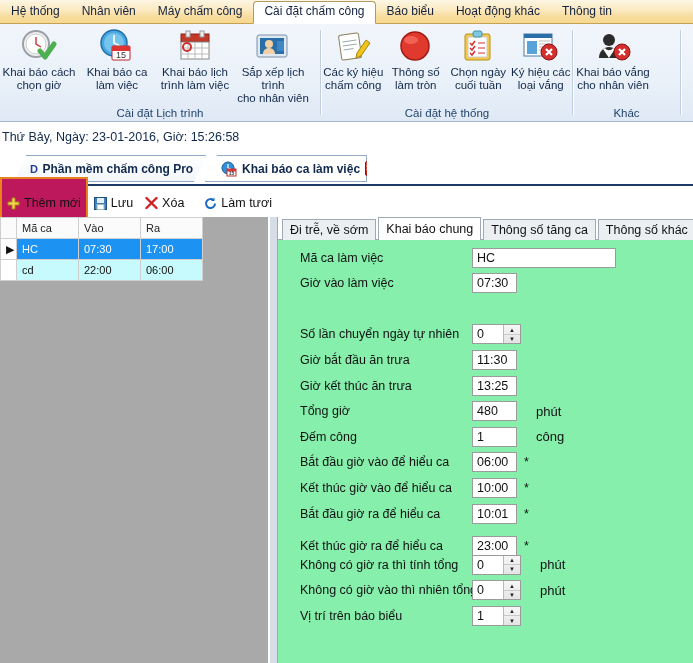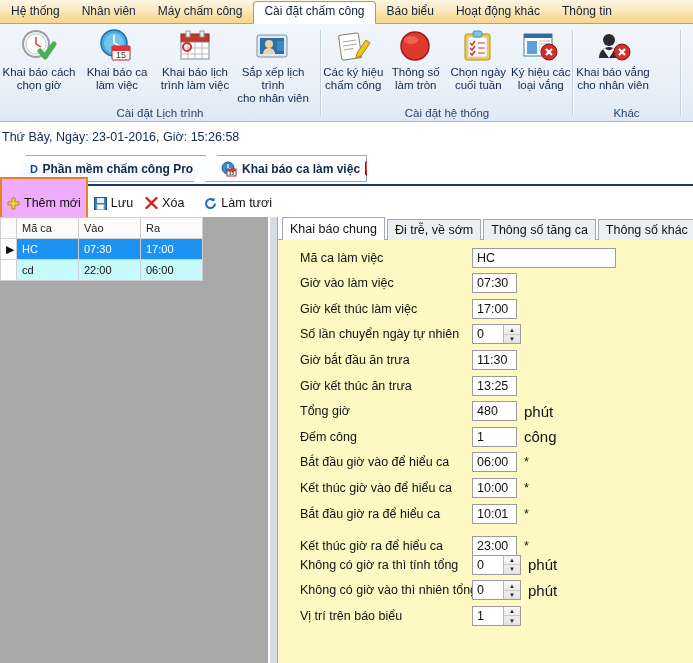--- a/index.html
+++ b/index.html
@@ -131,21 +131,21 @@
   
   .actionbar {
     position: absolute; left: 0; top: 189px; width: 270px; height: 28px;
     background: #ffffff; display: flex; align-items: center;
   }
   .abtn {
     display: flex; align-items: center; height: 24px;
     padding: 0 6px; font-size: 12.5px; color: #111; cursor: default;
     white-space: nowrap;
   }
-  .abtn.sel { border: 2px solid #e8821e; background: #f0abfc; padding: 12px 5px; }
+  .abtn.sel { border: 2px solid #e8821e; background: #be185d; padding: 12px 5px; }
   .abtn .ai { margin-right: 4px; display: inline-flex; }
   .asep { width: 1px; height: 18px; background: #b9b9b9; margin: 0 4px; }
 
   
   .gridwrap {
     position: absolute; left: 0; top: 217px; width: 269px; height: 446px;
     background: #a9a9a9;
     border-right: 1px solid #ffffff;
     box-sizing: border-box;
   }
@@ -187,21 +187,21 @@
     box-sizing: border-box; cursor: default; white-space: nowrap;
   }
   .ptab.active {
     background: #ffffff; height: 23px; border-color: #9fa9b5;
     position: relative; z-index: 2;
   }
   .tabline {
     position: absolute; left: 0; top: 22px; width: 411px; height: 1px; background: #9fa9b5;
   }
   .tabbody {
-    position: absolute; left: 0; top: 23px; width: 415px; height: 423px; background: #fef9c3;
+    position: absolute; left: 0; top: 23px; width: 415px; height: 423px; background: #86efac;
   }
 
   .frow { position: absolute; left: 0; height: 25px; display: flex; align-items: center; }
   .flabel { position: absolute; left: 22px; font-size: 12.5px; color: #111; white-space: nowrap; }
   .fctl { position: absolute; left: 194px; display: flex; align-items: center; }
   .tbox {
     height: 20px; border: 1px solid #9b9b9b; background: #ffffff;
     font-size: 12.5px; color: #111; line-height: 19px;
     padding: 0 4px; box-sizing: border-box;
   }
@@ -211,21 +211,21 @@
   .spin .v { width: 26px; font-size: 12.5px; line-height: 18px; padding-left: 4px; color:#111;}
   .spin .arrows {
     width: 16px; display: flex; flex-direction: column;
     border-left: 1px solid #b8b8b8; background: linear-gradient(to bottom,#f7f7f7,#e4e4e4);
   }
   .spin .arrows div {
     flex: 1; display: flex; align-items: center; justify-content: center;
     font-size: 6px; line-height: 1; color: #222;
   }
   .spin .arrows div:first-child { border-bottom: 1px solid #c9c9c9; }
-  .unit { margin-left: 7px; font-size: 15px; color: #111; }
+  .unit { margin-left: 19px; font-size: 13px; color: #111; }
   .star { margin-left: 7px; font-size: 12.5px; color: #111; }
 </style>
 </head>
 <body>
 
 <div id="app">
 
   <div class="menubar" id="menubar">
       <div class="menu-item">Hệ thống</div>
       <div class="menu-item">Nhân viên</div>
@@ -464,42 +464,36 @@
           </tr>
         </tbody>
     </table>
   </div>
 
   <div class="splitter"></div>
 
   <div class="rightpanel">
     <div class="tabline"></div>
     <div class="tabstrip" id="tabstrip">
+        <div class="ptab">Đi trễ, về sớm</div>
         <div class="ptab active">Khai báo chung</div>
-        <div class="ptab">Đi trễ, về sớm</div>
         <div class="ptab">Thông số tăng ca</div>
         <div class="ptab">Thông số khác</div>
       </div>
     <div class="tabbody" id="formbody">
         <div class="frow" style="top: 5px; width: 415px;">
           <div class="flabel">Mã ca làm việc</div>
           <div class="fctl">
             <div class="tbox wide">HC</div>
           </div>
         </div>
         <div class="frow" style="top: 30.6px; width: 415px;">
           <div class="flabel">Giờ vào làm việc</div>
           <div class="fctl">
             <div class="tbox narrow">07:30</div>
-          </div>
-        </div>
-        <div class="frow" style="top: 56.2px; width: 415px;">
-          <div class="flabel">Giờ kết thúc làm việc</div>
-          <div class="fctl">
-            <div class="tbox narrow">17:00</div>
           </div>
         </div>
         <div class="frow" style="top: 81.8px; width: 415px;">
           <div class="flabel">Số lần chuyển ngày tự nhiên</div>
           <div class="fctl">
             <div class="spin">
               <div class="v">0</div>
               <div class="arrows">
                 <div>▲</div>
                 <div>▼</div>

